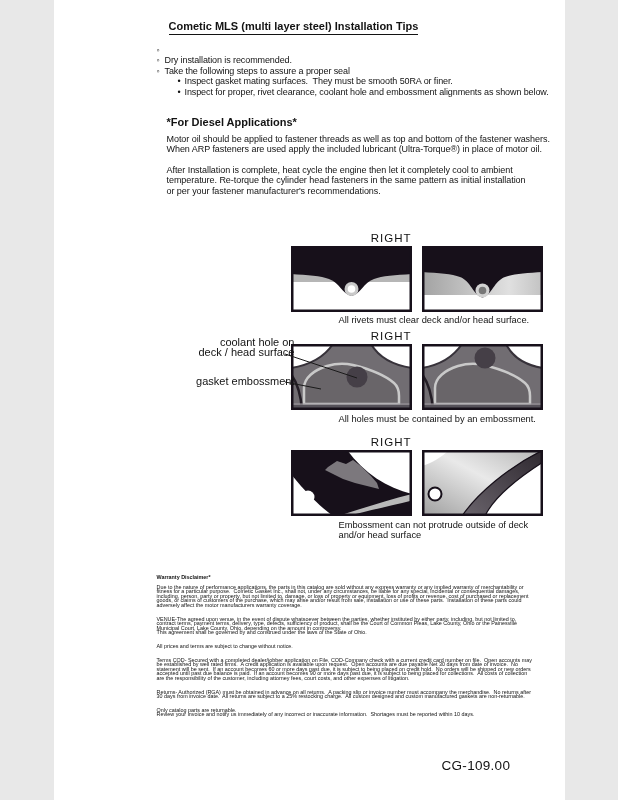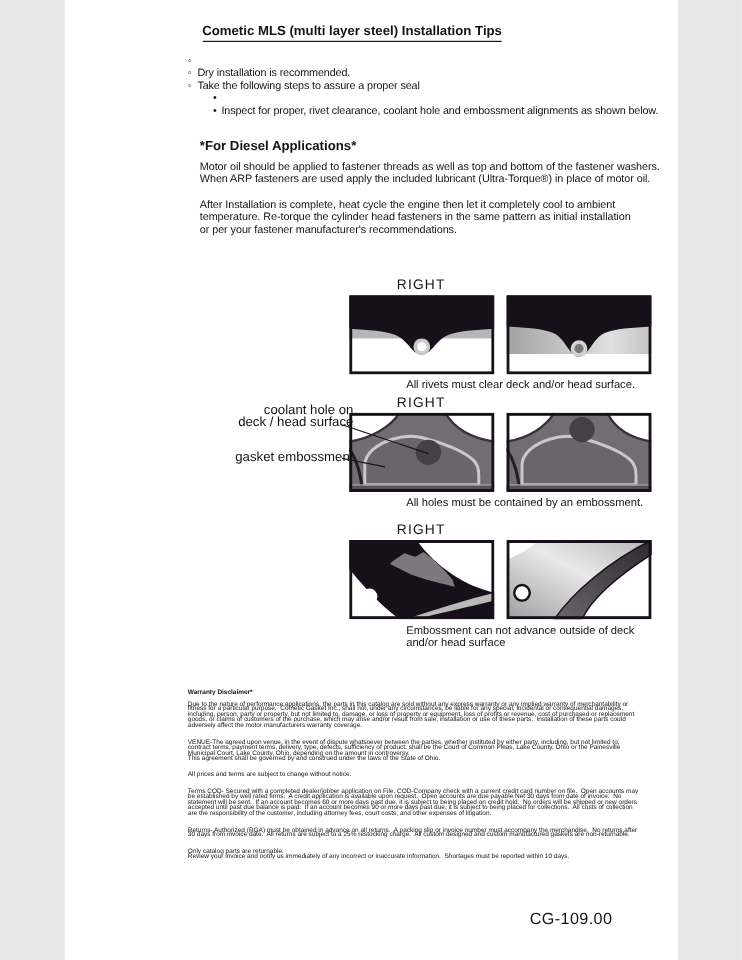--- a/index.html
+++ b/index.html
@@ -19,21 +19,21 @@
   .tips{left:103px;top:45px;font-size:9px;line-height:10.4px;letter-spacing:-0.1px;}
   .tip{display:flex;}
   .tip .mk{width:8px;flex:0 0 8px;}
   .tip.lvl2{margin-left:21px;}
   .tip.lvl2 .mk{width:7px;flex:0 0 7px;}
 
   .h2{left:113px;font-size:11px;font-weight:bold;}
   .para{left:113px;width:420px;font-size:9px;line-height:10.4px;letter-spacing:-0.05px;}
 
   .diag-row{left:0;top:0;width:618px;}
-  .hdr{position:absolute;width:121px;text-align:center;font-size:11.5px;letter-spacing:1px;top:0;}
+  .hdr{position:absolute;width:121px;text-align:right;font-size:11.5px;letter-spacing:1px;top:0;}
   .hdr.r{left:237px;} .hdr.w{left:368px;margin-top:34px;}
   .panel{position:absolute;top:14px;width:121px;height:66px;}
   .panel.r{left:237px;} .panel.w{left:368px;}
   .caption{position:absolute;left:237px;top:83px;font-size:9.3px;line-height:10.2px;margin-left:48px;}
 
   .calloutlbl{font-size:11px;line-height:10.2px;text-align:right;width:125px;left:116px;}
 
   .warranty{left:103px;top:575px;width:432px;font-size:5.4px;line-height:4.6px;}
   .warranty .wh{font-weight:bold;margin-bottom:5px;}
   .warranty .wp{margin-bottom:9px;}
@@ -65,20 +65,21 @@
     <div class="tip lvl1">
         <span class="mk">◦</span>
         <span class="tx pre">Dry installation is recommended.</span>
       </div>
     <div class="tip lvl1">
         <span class="mk">◦</span>
         <span class="tx pre">Take the following steps to assure a proper seal</span>
       </div>
     <div class="tip lvl2">
         <span class="mk">•</span>
+        <span class="tx pre">Inspect gasket mating surfaces.  They must be smooth 50RA or finer.</span>
       </div>
     <div class="tip lvl2">
         <span class="mk">•</span>
         <span class="tx pre">Inspect for proper, rivet clearance, coolant hole and embossment alignments as shown below.</span>
       </div>
   </div>
 
   <div class="abs h2" style="top:116px;">*For Diesel Applications*</div>
   <div class="abs para pre" style="top:134px;">Motor oil should be applied to fastener threads as well as top and bottom of the fastener washers.
 When ARP fasteners are used apply the included lubricant (Ultra-Torque®) in place of motor oil.</div>
@@ -177,21 +178,21 @@
           <stop offset="0" stop-color="#6a646c"></stop>
             <stop offset="1" stop-color="#2e282f"></stop>
         </linearGradient>
       </defs>
       <rect x="0" y="0" width="121" height="66" fill="#ffffff"></rect>
       <path d="M0,16 C10,13 20,7 27,0 H121 V12 C96,28 72,47 63,66 H0 Z" fill="url(#r3w)"></path>
       <path d="M40,66 C55,44 85,18 121,0 V12 C96,28 72,47 63,66 Z" fill="url(#r3s)" stroke="#17101a" stroke-width="1.2"></path>
       <circle cx="13" cy="44" r="6.5" fill="#ffffff" stroke="#17101a" stroke-width="2"></circle>
       <rect x="1.25" y="1.25" width="118.5" height="63.5" class="panel-border"></rect>
     </svg>
-    <div class="caption pre" style="top:84px;">Embossment can not advance outside of deck
+    <div class="caption pre" style="top:84px;">Embossment can not protrude outside of deck
 and/or head surface</div>
   </div>
 
   <div class="abs warranty">
     <div class="wh">Warranty Disclaimer*</div>
     <div class="wp pre">Due to the nature of performance applications, the parts in this catalog are sold without any express warranty or any implied warranty of merchantability or
 fitness for a particular purpose.  Cometic Gasket Inc., shall not, under any circumstances, be liable for any special, incidental or consequential damages,
 including, person, party or property, but not limited to, damage, or loss of property or equipment, loss of profits or revenue, cost of purchased or replacement
 goods, or claims of customers of the purchase, which may arise and/or result from sale, installation or use of these parts.  Installation of these parts could
 adversely affect the motor manufacturers warranty coverage.</div>

